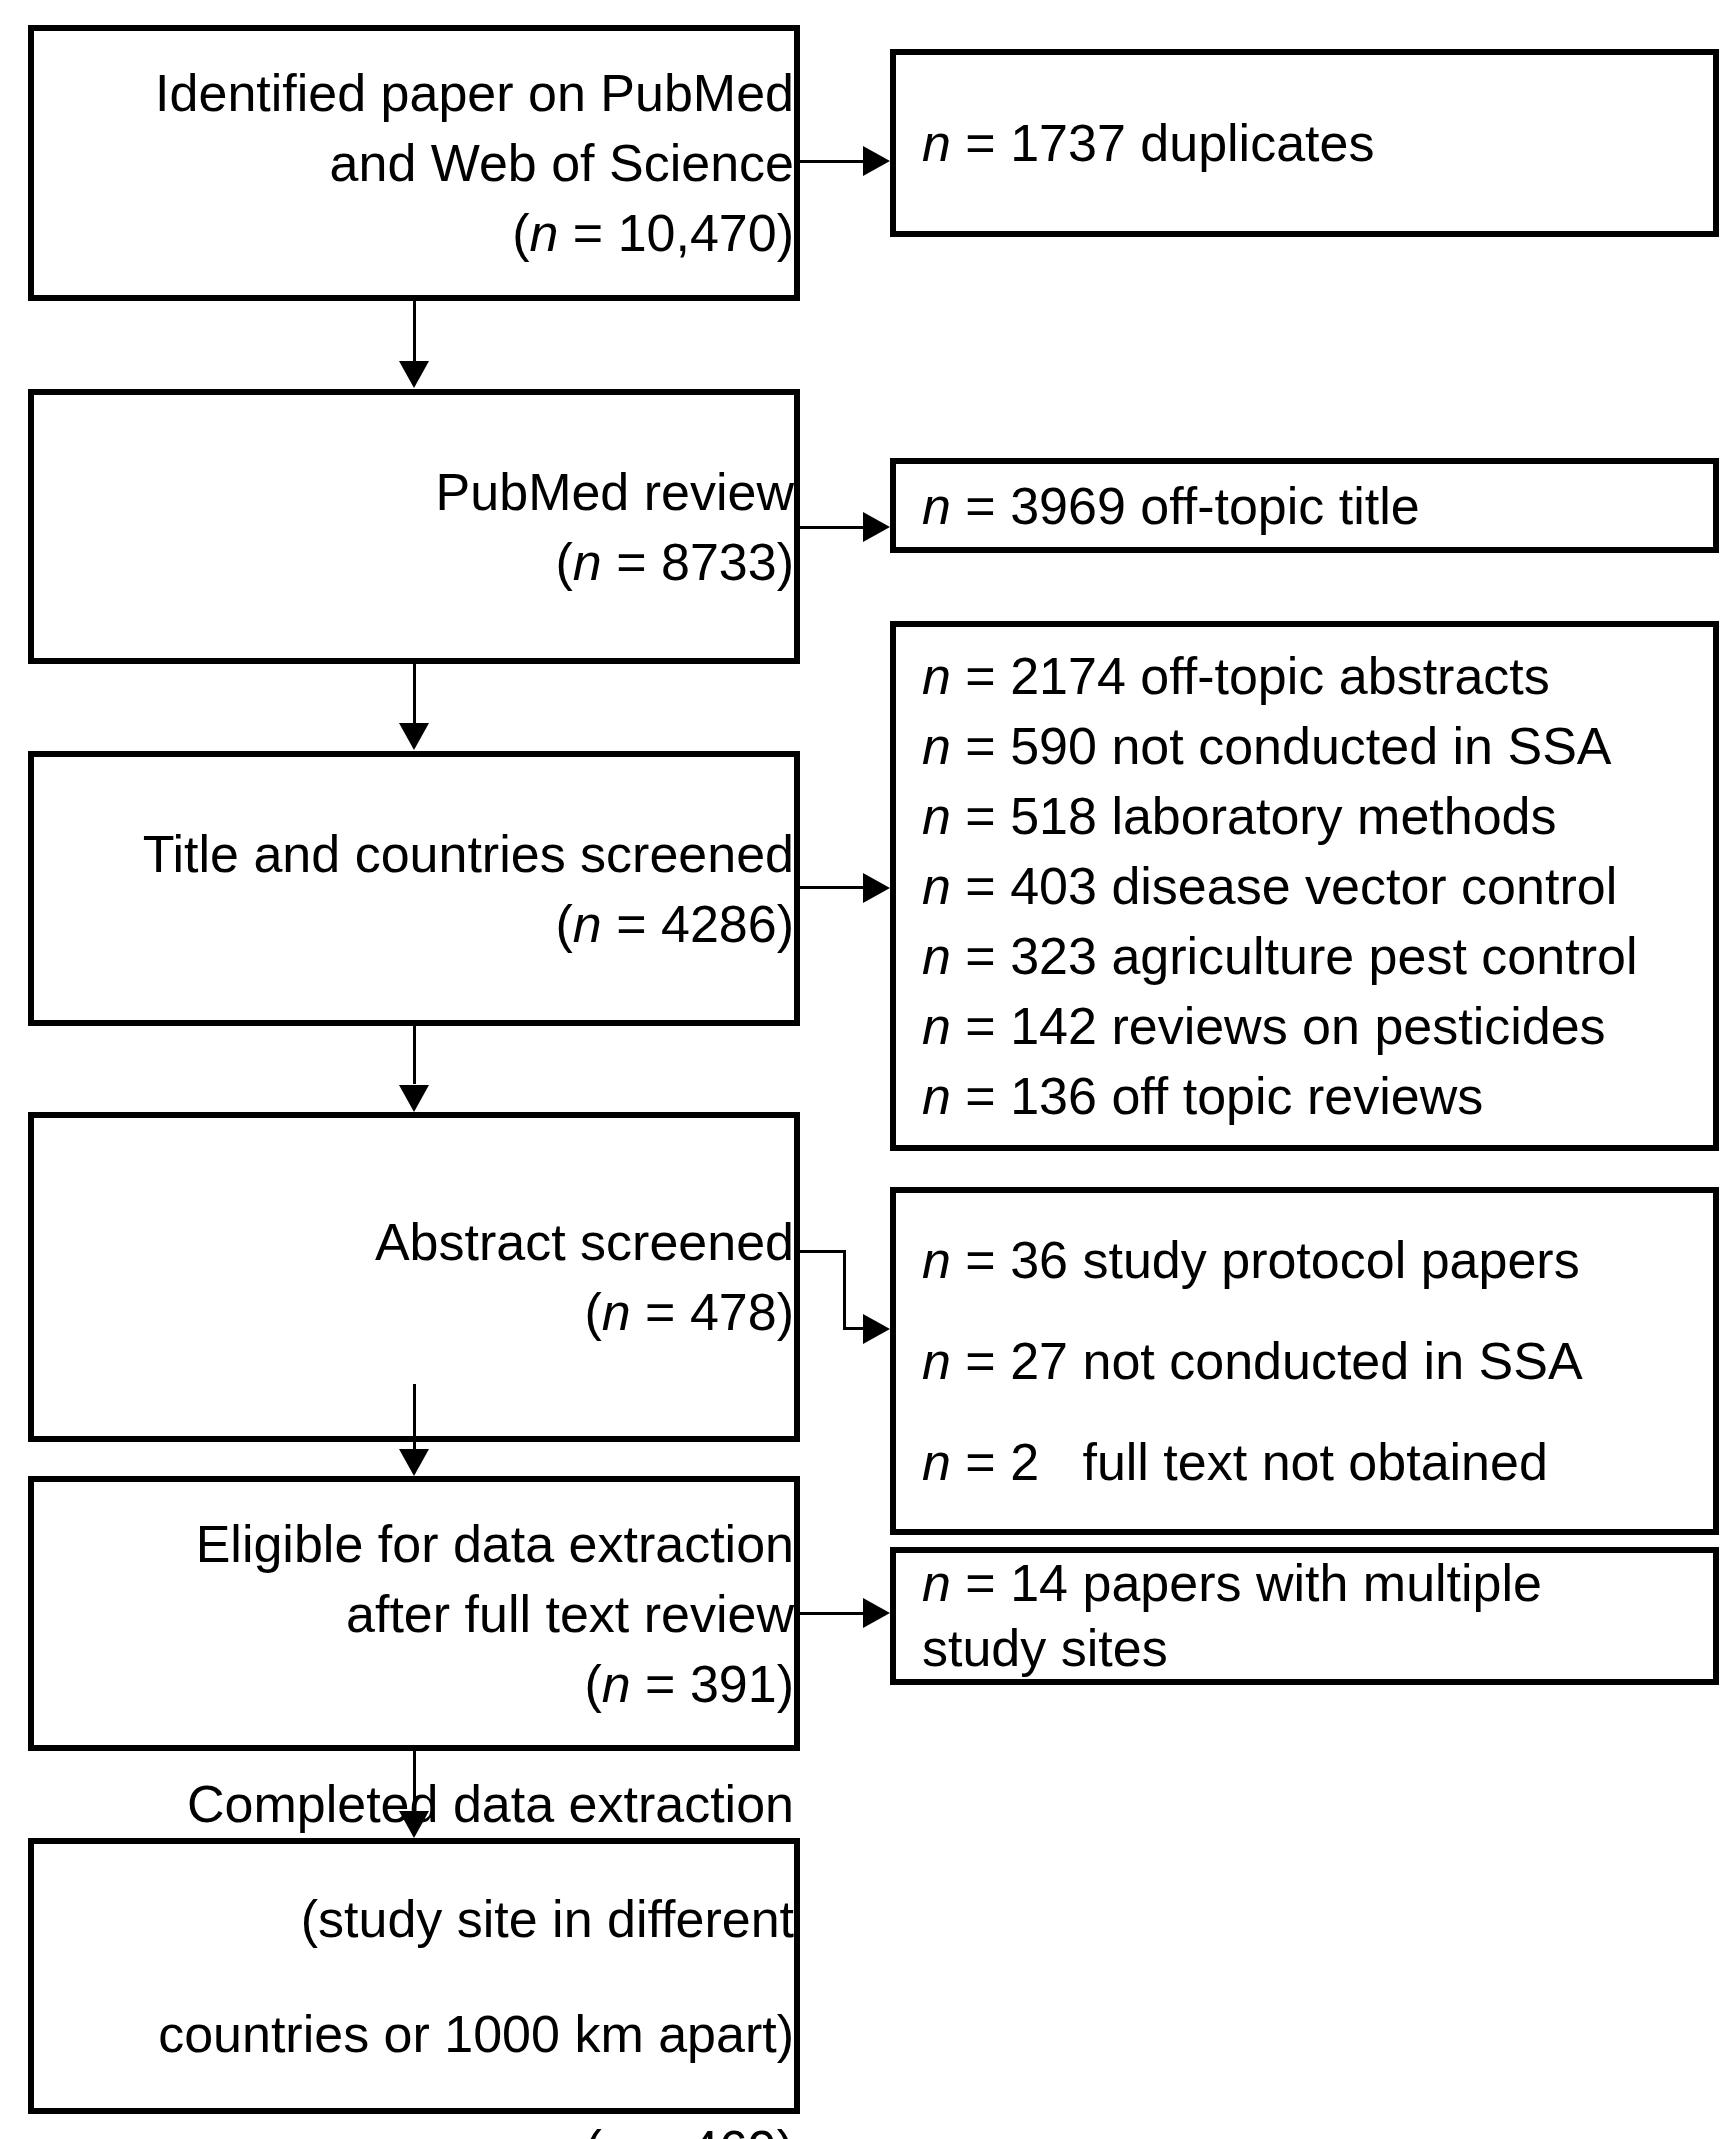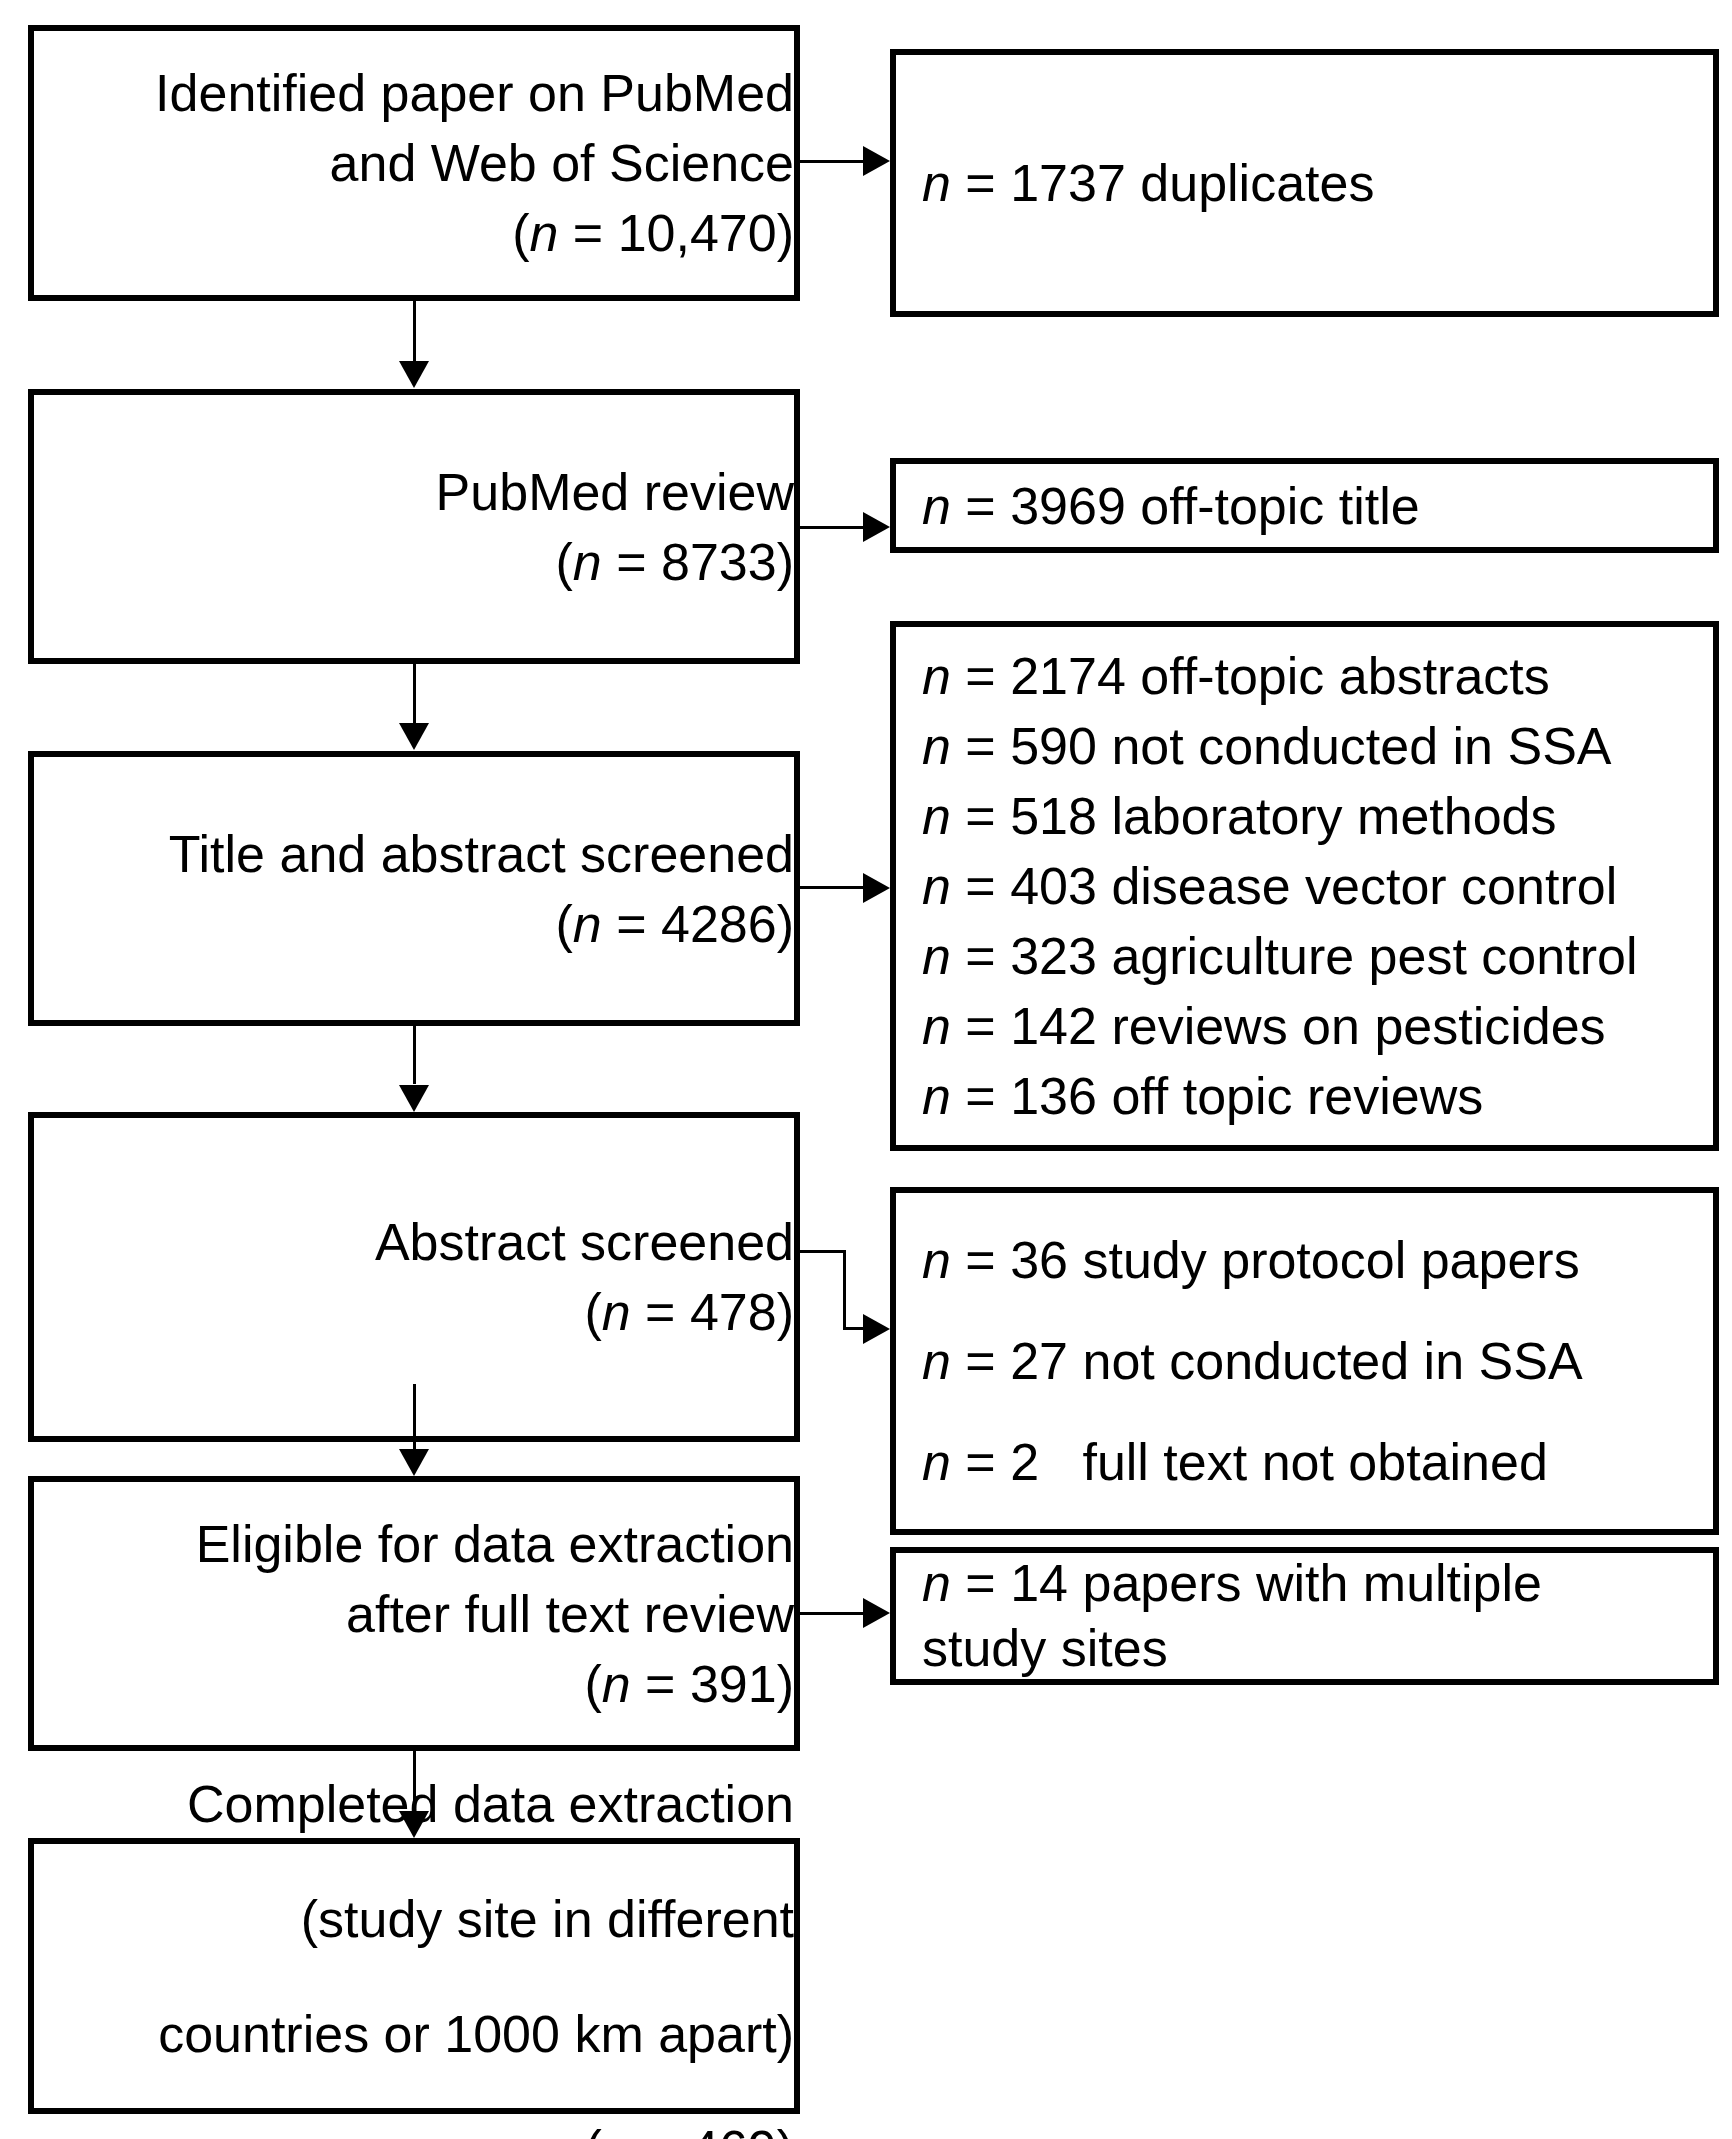--- a/index.html
+++ b/index.html
@@ -41,21 +41,21 @@
 
   
   #box-identified{top:25px;height:276px;}
   #box-title-review{top:389px;height:275px;}
   #box-title-abstract{top:751px;height:275px;}
   #box-abstract{top:1112px;height:330px;}
   #box-eligible{top:1476px;height:275px;}
   #box-completed{top:1838px;height:276px;gap:45px;}
 
   
-  #box-duplicates{top:49px;height:268px;}
+  #box-duplicates{top:49px;height:188px;}
   #box-offtopic-title{top:458px;height:95px;}
   #box-abstract-excl{top:621px;height:530px;}
   #box-fulltext-excl{top:1187px;height:348px;line-height:69px;gap:32px;}
   #box-multisite{top:1547px;height:138px;}
 
   
   .stem{position:absolute;background:#000000;}
   .head-down{position:absolute;width:0;height:0;
     border-left:15.4px solid transparent;border-right:15.4px solid transparent;
     border-top:27px solid #000000;}
@@ -71,21 +71,21 @@
   <div class="box stage" id="box-identified">
       <div class="line">Identified paper on PubMed</div>
       <div class="line">and Web of Science</div>
       <div class="line">(<i>n</i> = 10,470)</div>
     </div>
   <div class="box stage" id="box-title-review">
       <div class="line">PubMed review</div>
       <div class="line">(<i>n</i> = 8733)</div>
     </div>
   <div class="box stage" id="box-title-abstract">
-      <div class="line">Title and abstract screened</div>
+      <div class="line">Title and countries screened</div>
       <div class="line">(<i>n</i> = 4286)</div>
     </div>
   <div class="box stage" id="box-abstract">
       <div class="line">Abstract screened</div>
       <div class="line">(<i>n</i> = 478)</div>
     </div>
   <div class="box stage" id="box-eligible">
       <div class="line">Eligible for data extraction</div>
       <div class="line">after full text review</div>
       <div class="line">(<i>n</i> = 391)</div>

